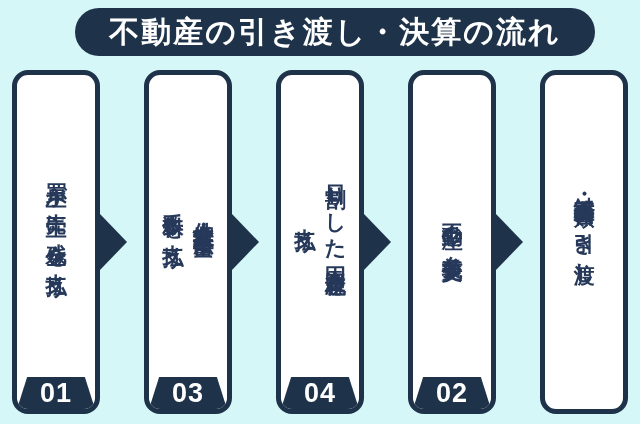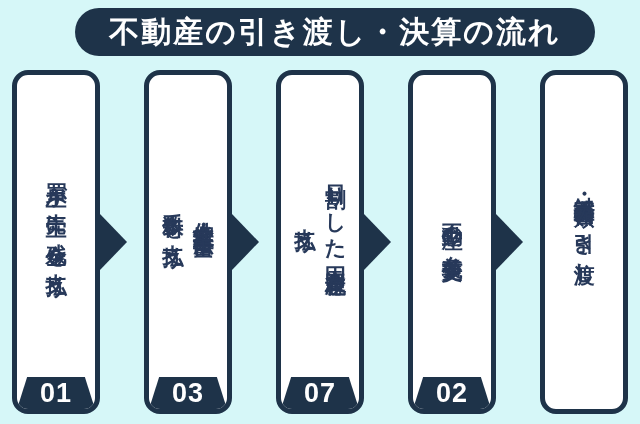--- a/index.html
+++ b/index.html
@@ -139,21 +139,21 @@
     </div>
 
     <div class="arrow-gap">
       <div class="tri"></div>
     </div>
 
     <div class="card">
       <div class="card-text">日割りした固定資産税を
 支払う</div>
       <div class="badge">
-        <span>07</span>
+        <span>04</span>
       </div>
     </div>
 
     <div class="arrow-gap">
       <div class="tri"></div>
     </div>
 
     <div class="card">
       <div class="card-text">不動産の名義変更</div>
       <div class="badge">

